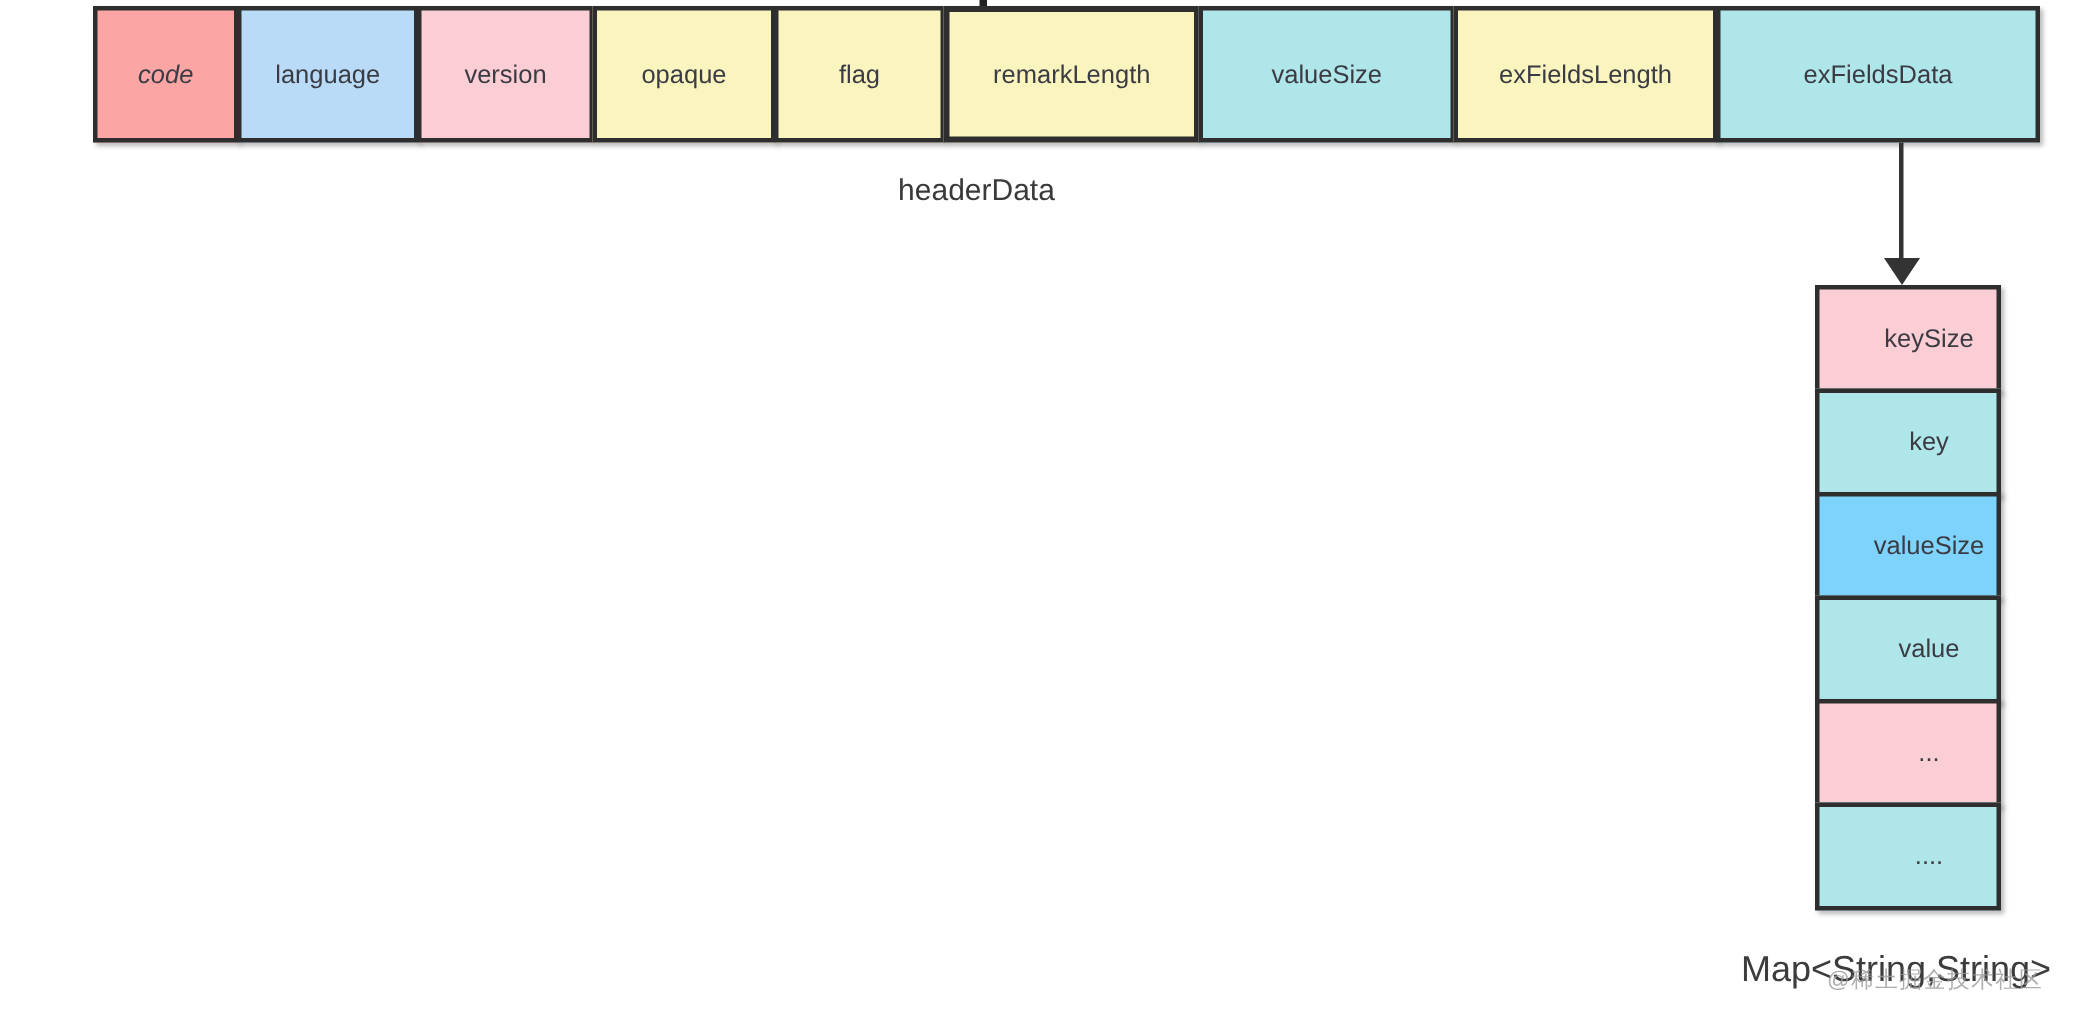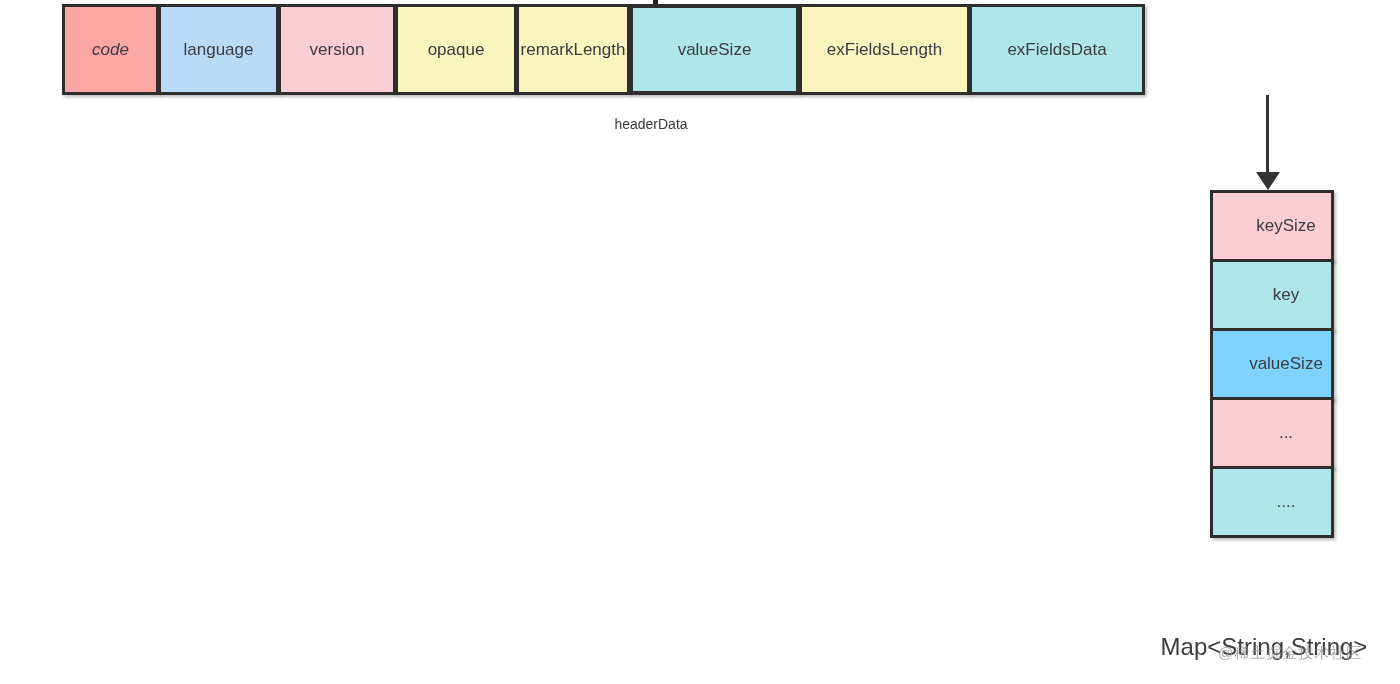--- a/index.html
+++ b/index.html
@@ -54,21 +54,21 @@
     top: 0;
     width: 5px;
     height: 7px;
     background: #222;
   }
   .header-caption {
     position: absolute;
     left: 651px;
     top: 116px;
     transform: translateX(-50%);
-    font-size: 14px;
+    font-size: 20px;
     color: #3a3a3a;
   }
   
   .arrow-line {
     position: absolute;
     left: 1266px;
     top: 95px;
     width: 3px;
     height: 79px;
     background: #333333;
@@ -133,20 +133,23 @@
     <div class="cell hcell" style="background: rgb(185, 219, 248);">
       <span>language</span>
     </div>
     <div class="cell hcell" style="background: rgb(251, 205, 213);">
       <span>version</span>
     </div>
     <div class="cell hcell" style="background: rgb(250, 245, 191);">
       <span>opaque</span>
     </div>
     <div class="cell hcell" style="background: rgb(250, 245, 191);">
+      <span>flag</span>
+    </div>
+    <div class="cell hcell" style="background: rgb(250, 245, 191);">
       <span>remarkLength</span>
     </div>
     <div class="cell hcell" style="background: rgb(175, 230, 234);">
       <span>valueSize</span>
     </div>
     <div class="cell hcell" style="background: rgb(250, 245, 191);">
       <span>exFieldsLength</span>
     </div>
     <div class="cell hcell" style="background: rgb(175, 230, 234);">
       <span>exFieldsData</span>
@@ -161,20 +164,23 @@
   <div class="map-stack">
     <div class="cell vcell" style="background: rgb(251, 205, 213);">
       <span>keySize</span>
     </div>
     <div class="cell vcell" style="background: rgb(175, 230, 234);">
       <span>key</span>
     </div>
     <div class="cell vcell" style="background: #7dd3fc;">
       <span>valueSize</span>
     </div>
+    <div class="cell vcell" style="background: rgb(175, 230, 234);">
+      <span>value</span>
+    </div>
     <div class="cell vcell" style="background: rgb(251, 205, 213);">
       <span>...</span>
     </div>
     <div class="cell vcell" style="background: rgb(175, 230, 234);">
       <span>....</span>
     </div>
   </div>
 
   <div class="map-caption">Map&lt;String,String&gt;</div>
 

